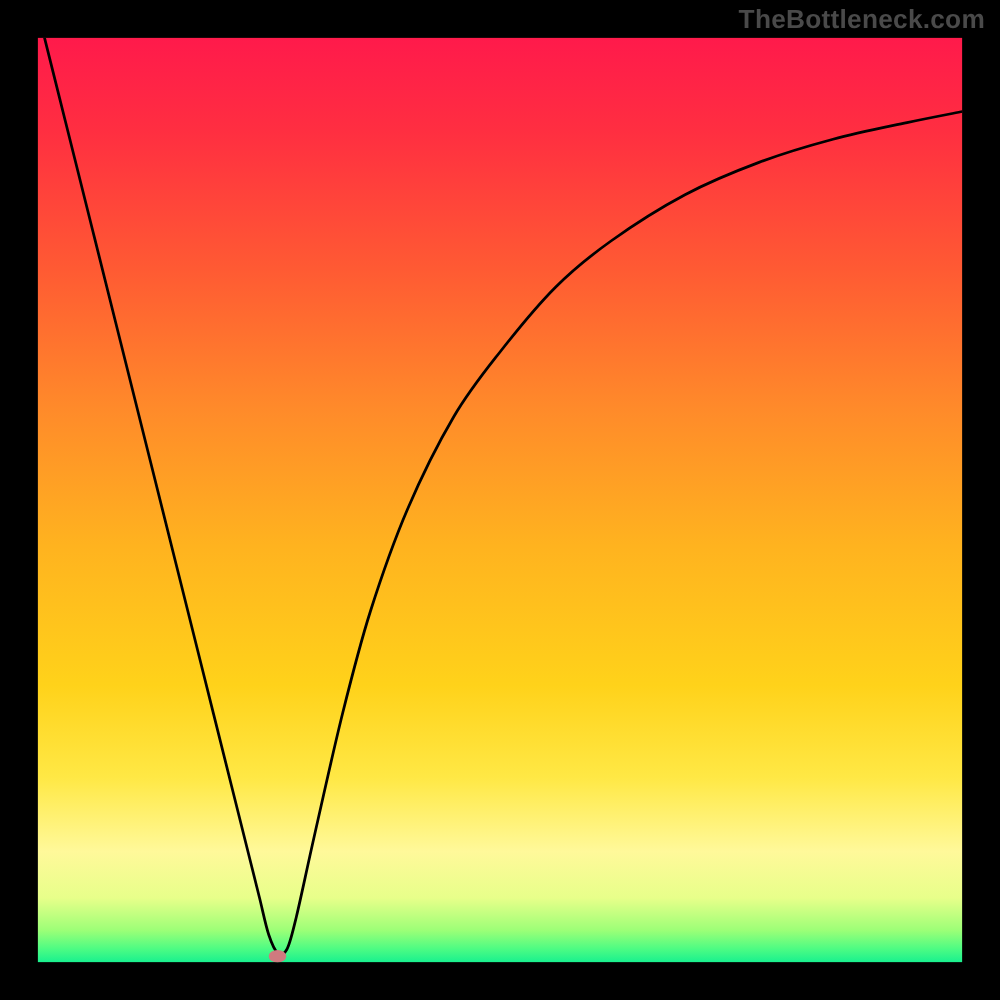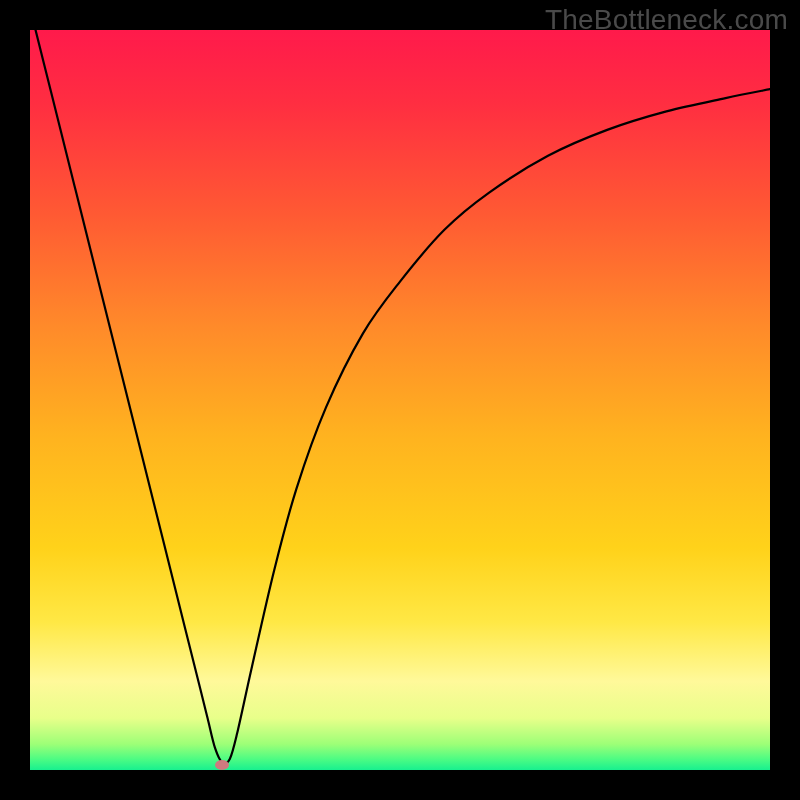--- a/index.html
+++ b/index.html
@@ -9,22 +9,22 @@
     height: 800px;
     background: #000;
     position: relative;
   }
   .watermark {
     position: absolute;
     top: 4px;
     right: 12px;
     color: #4a4a4a;
     font-family: Arial, Helvetica, sans-serif;
-    font-size: 28px;
-    font-weight: 400;
+    font-size: 21px;
+    font-weight: 700;
     letter-spacing: 0.2px;
     z-index: 3;
   }
   .plot {
     position: absolute;
     left: 30px;
     top: 30px;
     width: 740px;
     height: 740px;
     overflow: hidden;

